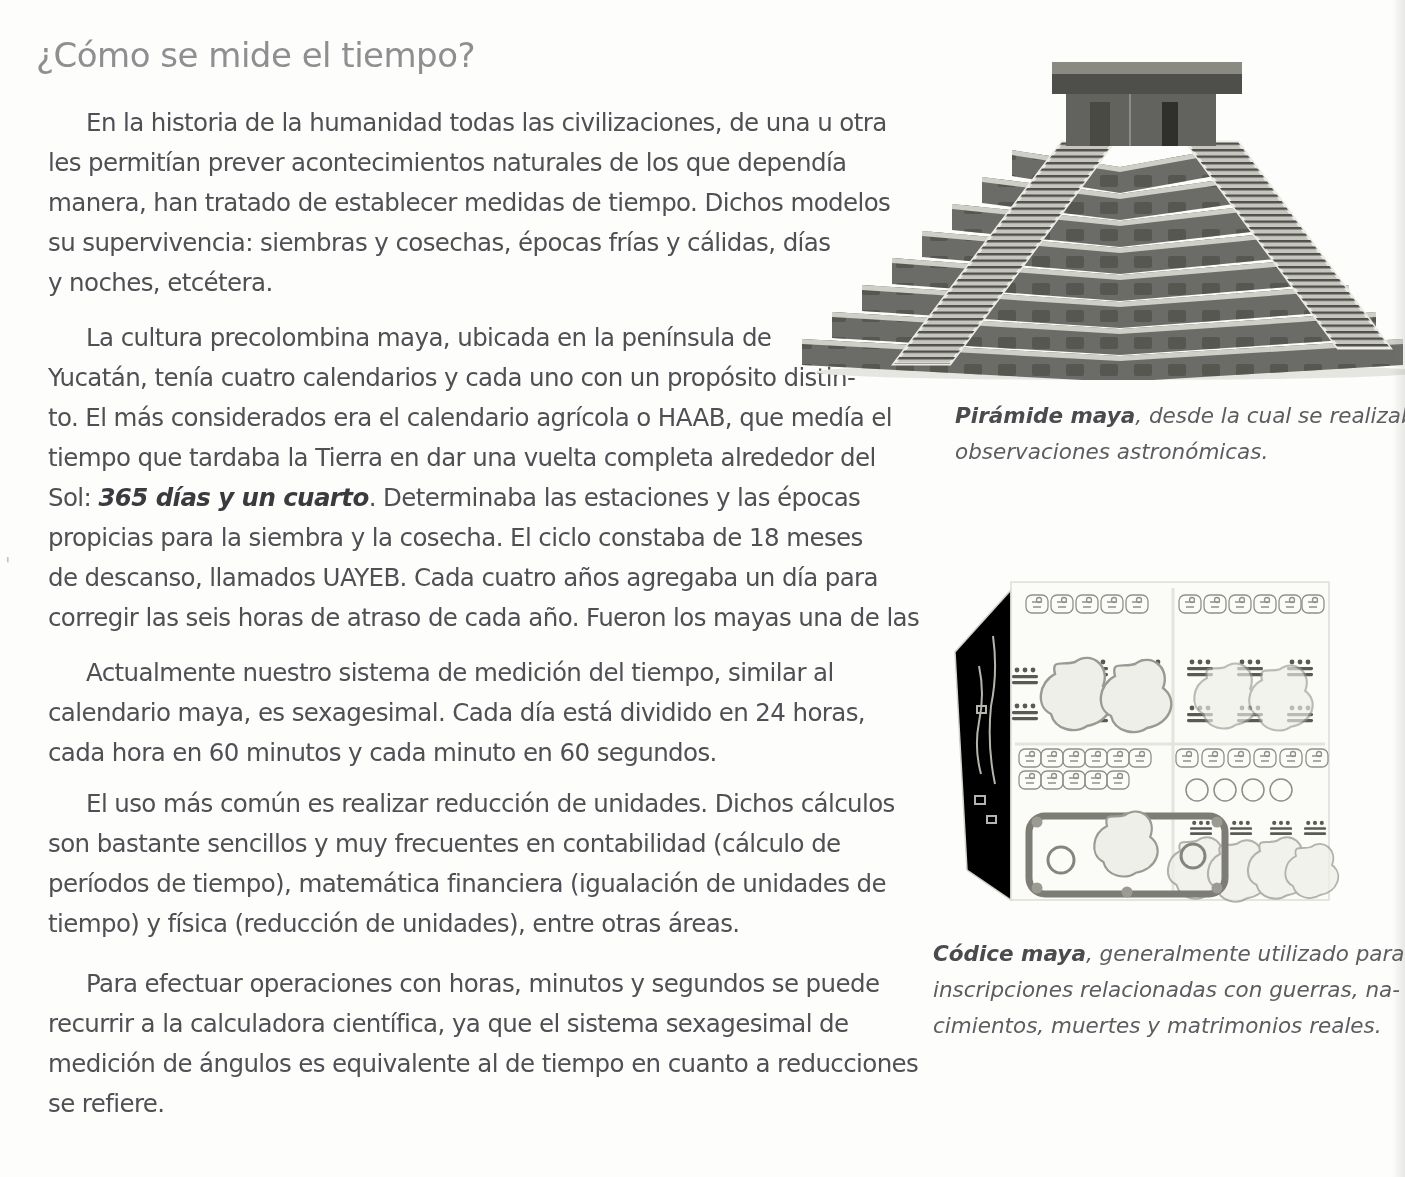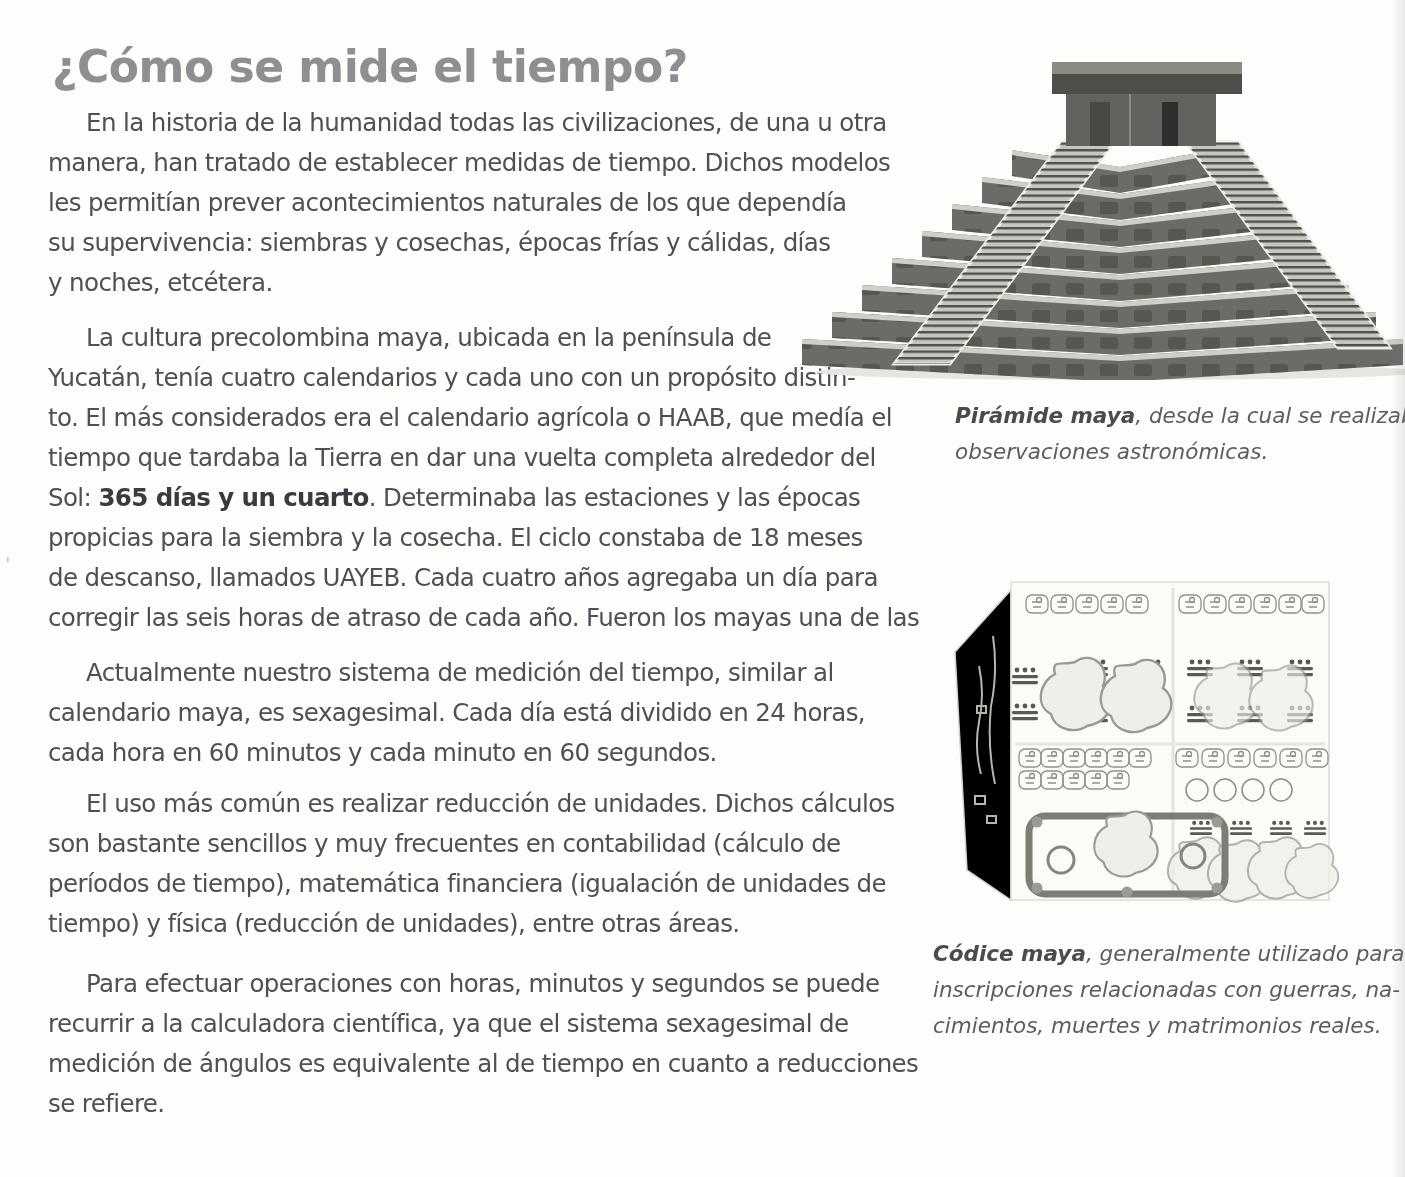--- a/index.html
+++ b/index.html
@@ -2,37 +2,37 @@
 <html style="--c-title: #8f8f91; --c-body: #4f4f54; --c-bold: #3a3a3f; --c-caption: #5d5d61; --c-caption-bold: #4a4a4f;"><head>
 <meta charset="utf-8">
 <style>
   html,body{margin:0;padding:0;}
   body{
     width:1405px;height:1177px;position:relative;overflow:hidden;
     background:#fdfdfc;
     font-family:"DejaVu Sans","Liberation Sans",sans-serif;
   }
   .page-title{
-    position:absolute;left:52px;top:12px;
-    font-size:44px;font-weight:bold;letter-spacing:-0.5px;
+    position:absolute;left:36px;top:12px;
+    font-size:34px;font-weight:normal;letter-spacing:-0.5px;
     color:var(--c-title,#8f8f91);
     white-space:nowrap;
   }
   .text-col{
     position:absolute;left:48px;top:92px;width:880px;
     font-size:24.5px;line-height:40px;letter-spacing:-0.6px;
     color:var(--c-body,#4f4f54);
   }
   .para{margin:0;}
   .para + .para{margin-top:15px;}
   .para.nogap{margin-top:0;}
   .para.biggap{margin-top:20px;}
   .ln{white-space:nowrap;}
   .ln.ind{text-indent:38px;margin-top:11px;}
-  .strong{font-weight:bold;color:var(--c-bold,#3a3a3f);}
+  .strong{font-weight:bold;color:var(--c-bold,#3a3a3f);font-style:italic;}
   .caption{
     position:absolute;
     font-style:italic;font-size:21.5px;line-height:36px;
     color:var(--c-caption,#5d5d61);
   }
   .caption .lead{font-weight:bold;color:var(--c-caption-bold,#4a4a4f);}
   #cap-pyramid{left:955px;top:398px;}
   #cap-codex{left:933px;top:936px;}
   .figure{position:absolute;}
   #fig-pyramid{left:790px;top:58px;width:615px;height:322px;}
@@ -47,22 +47,22 @@
   }
 </style>
 </head>
 <body>
 
 <h1 class="page-title">¿Cómo se mide el tiempo?</h1>
 
 <div class="text-col">
   <div class="para">
     <div class="ln ind">En la historia de la humanidad todas las civilizaciones, de una u otra</div>
+    <div class="ln">les permitían prever acontecimientos naturales de los que dependía</div>
     <div class="ln">manera, han tratado de establecer medidas de tiempo. Dichos modelos</div>
-    <div class="ln">les permitían prever acontecimientos naturales de los que dependía</div>
     <div class="ln">su supervivencia: siembras y cosechas, épocas frías y cálidas, días</div>
     <div class="ln">y noches, etcétera.</div>
   </div>
   <div class="para">
     <div class="ln ind">La cultura precolombina maya, ubicada en la península de</div>
     <div class="ln">Yucatán, tenía cuatro calendarios y cada uno con un propósito distin-</div>
     <div class="ln">to. El más considerados era el calendario agrícola o HAAB, que medía el</div>
     <div class="ln">tiempo que tardaba la Tierra en dar una vuelta completa alrededor del</div>
     <div class="ln"><span>Sol: </span><span class="strong">365 días y un cuarto</span><span>. Determinaba las estaciones y las épocas</span></div>
     <div class="ln">propicias para la siembra y la cosecha. El ciclo constaba de 18 meses</div>

